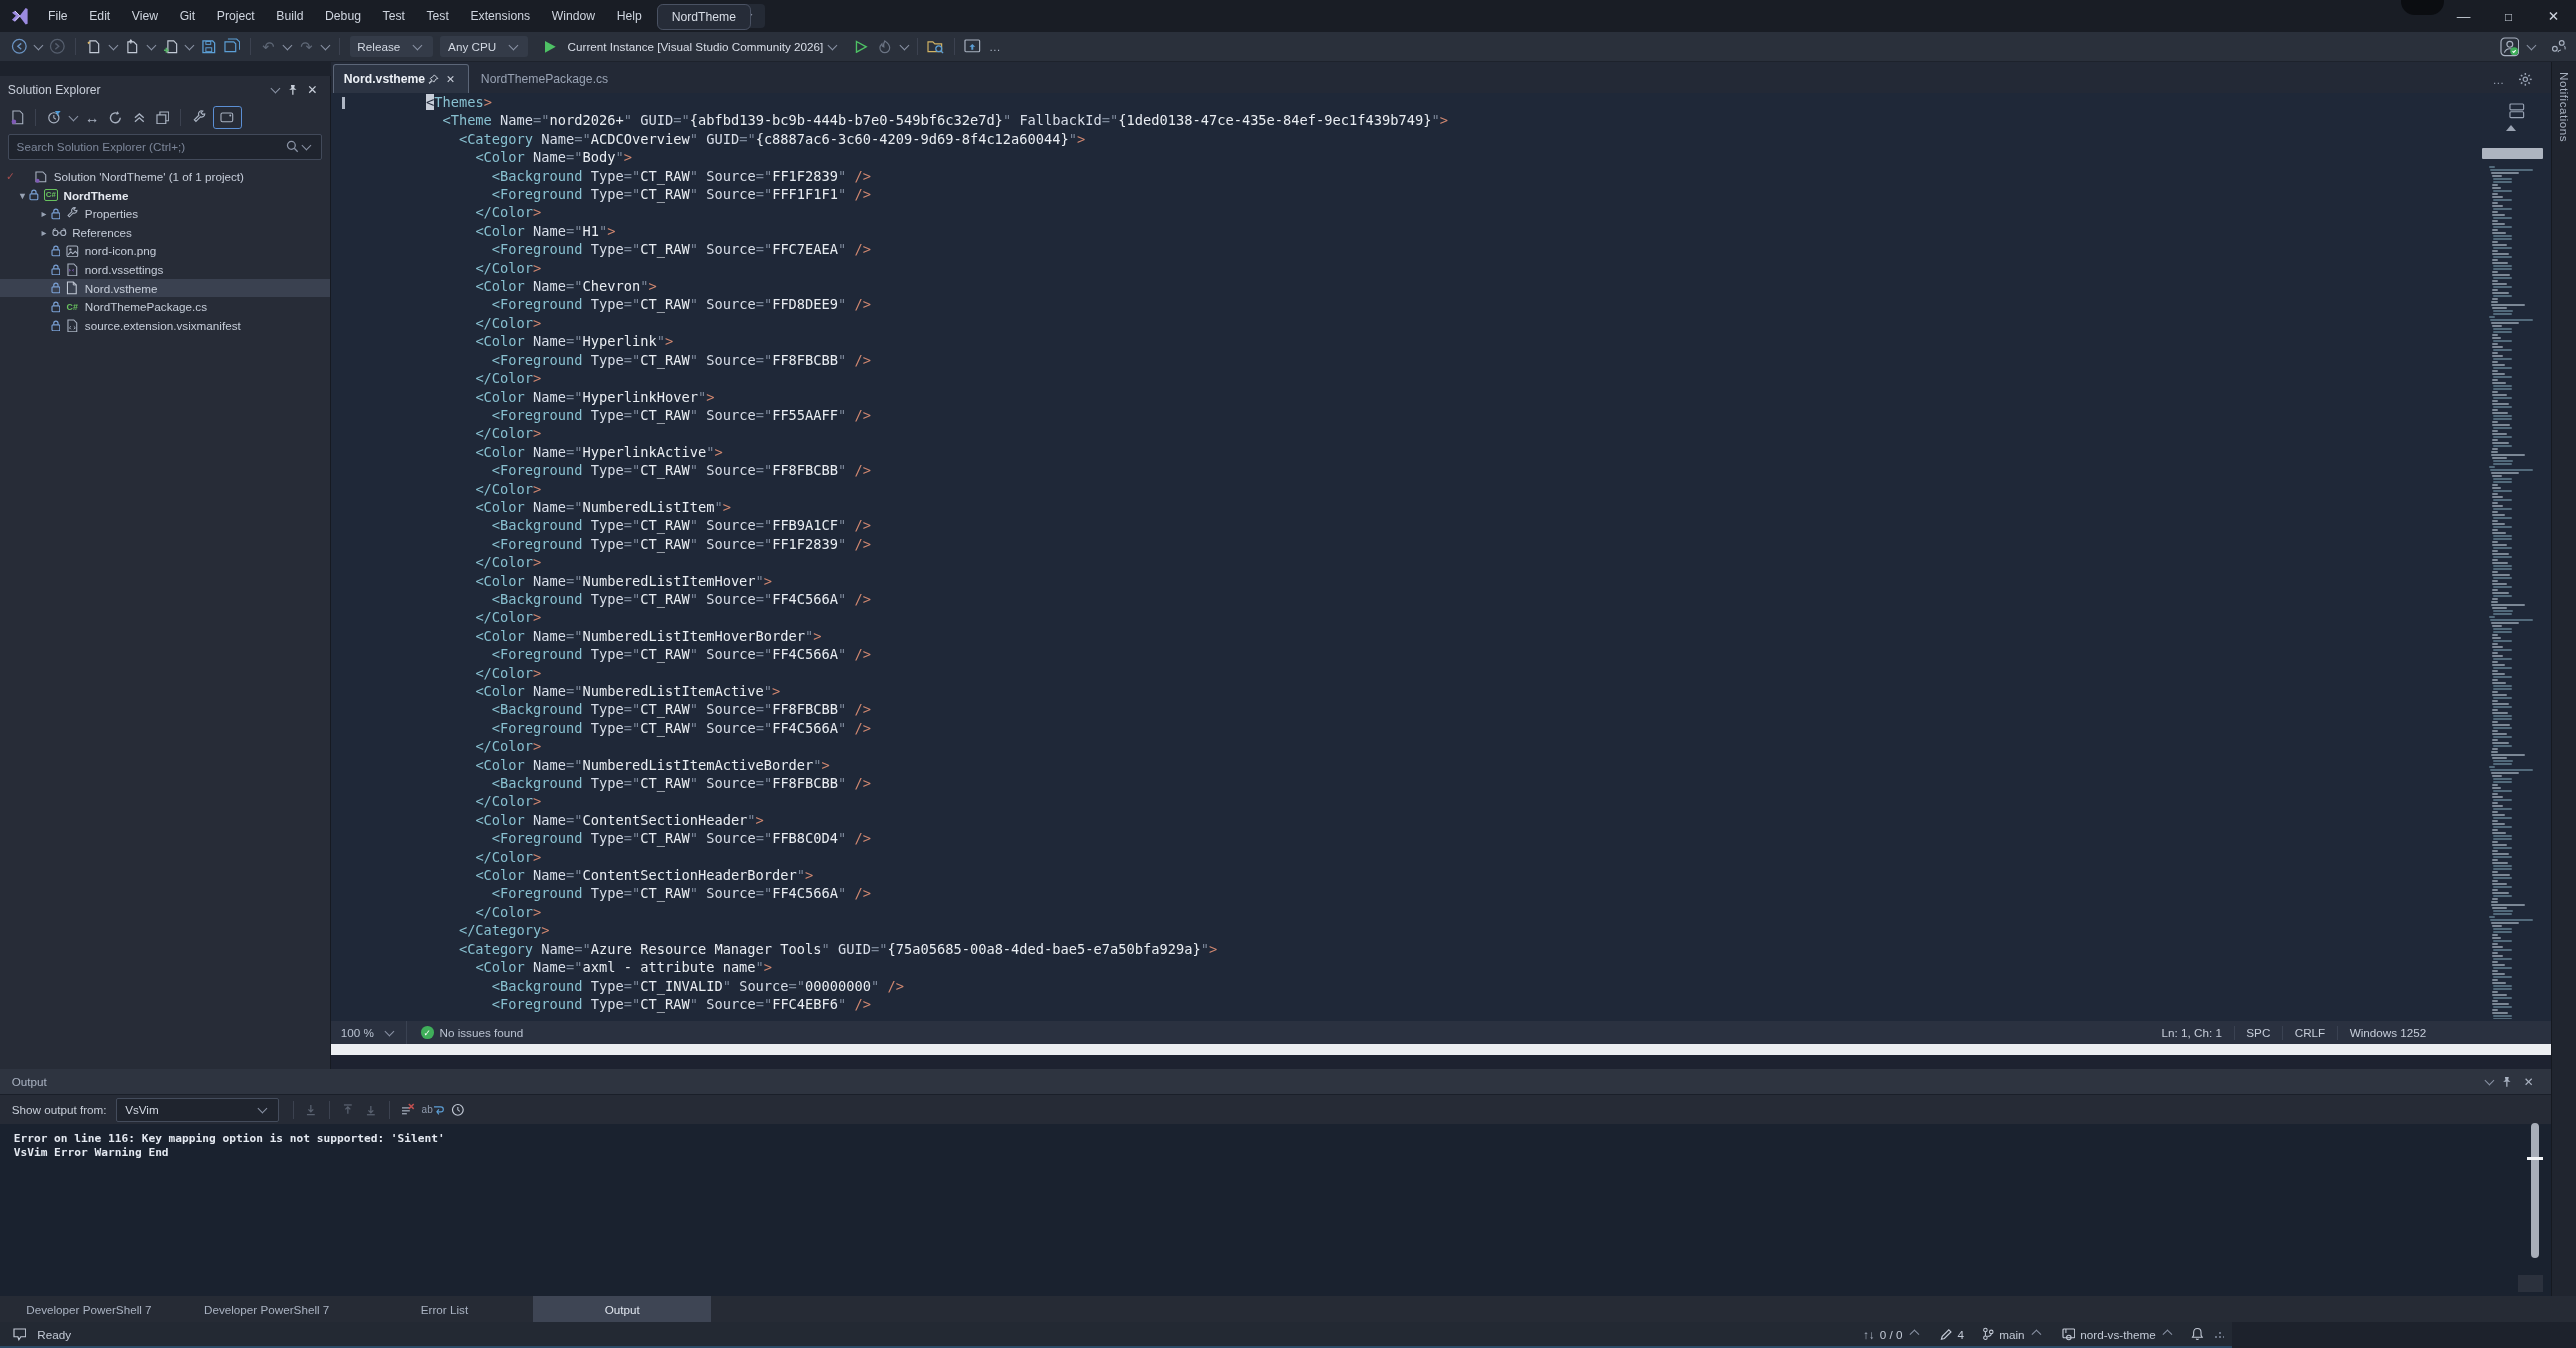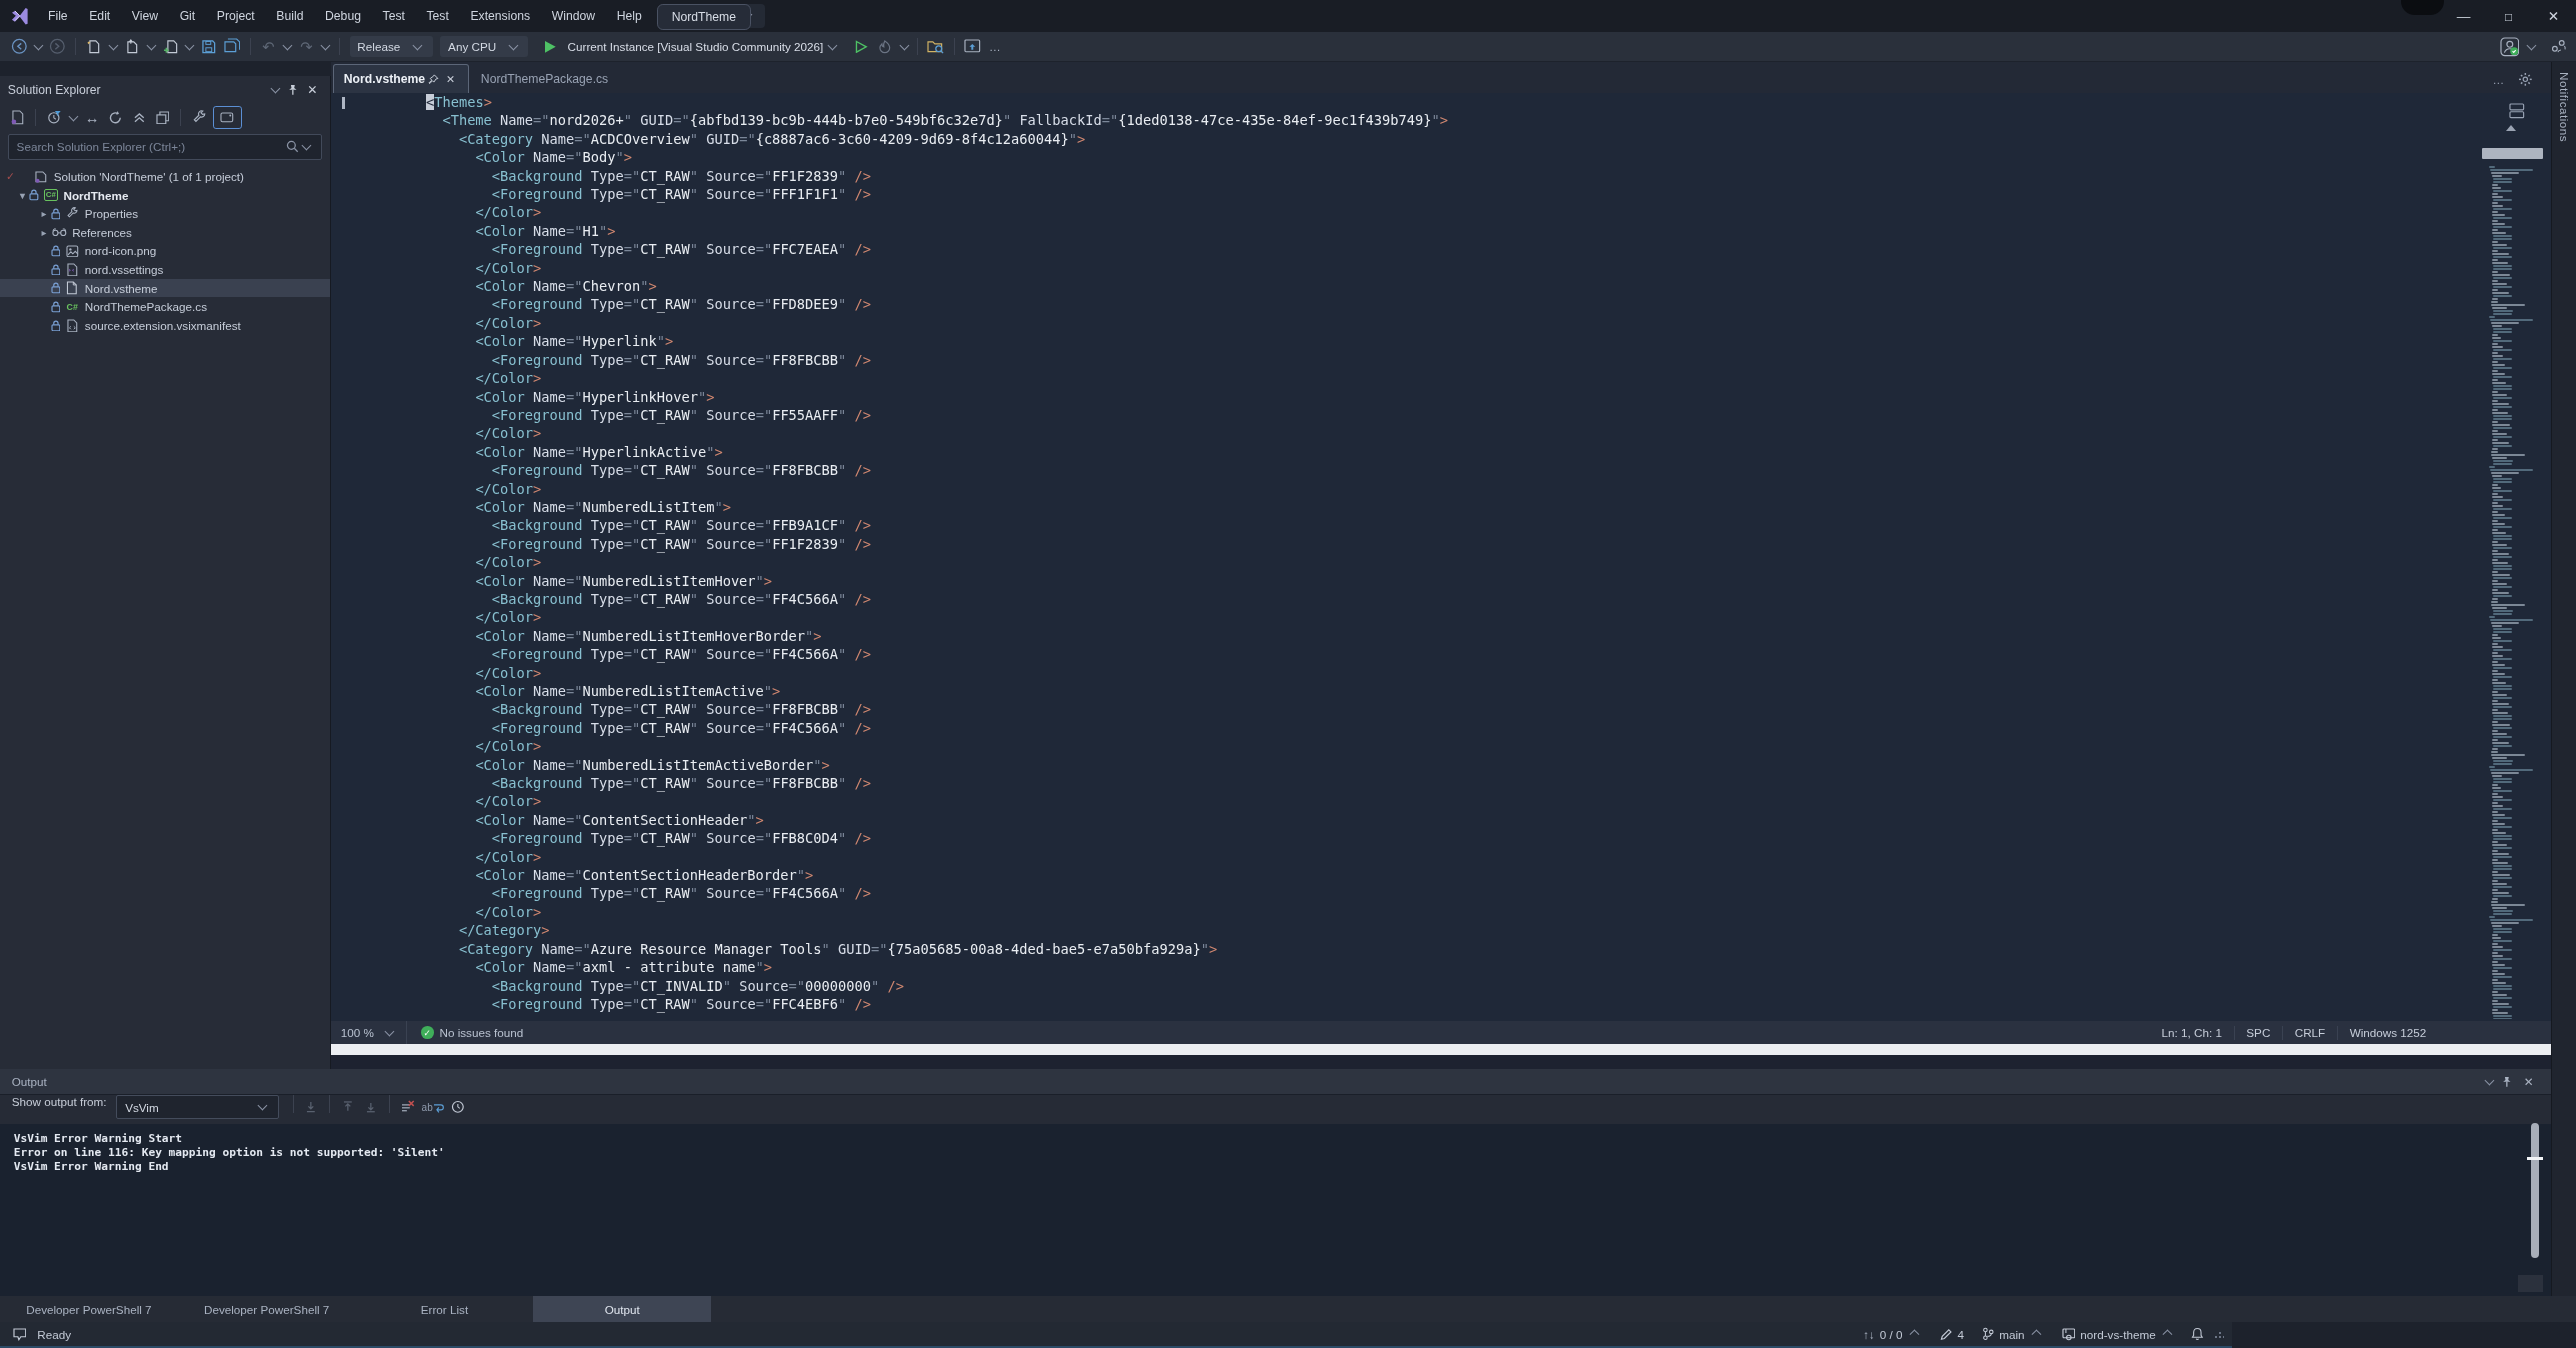--- a/index.html
+++ b/index.html
@@ -76,21 +76,21 @@
   .gap-strip{left:331px;top:1055px;width:2220px;height:13.7px;background:#1d2230;}
 
   
   .right-rail{left:2551px;top:62px;width:25.4px;height:1234px;background:#20252f;border-left:1px solid #151920;box-sizing:border-box;}
   .vert-tab{writing-mode:vertical-rl;color:#aab3c2;font-size:11.7px;margin:9.8px auto 0 auto;display:block;text-align:left;letter-spacing:0.5px;}
 
   
   .output{left:0;top:1069px;width:2551px;height:227px;background:var(--output_bg);}
   .out-header{height:25.4px;background:#2e3440;display:flex;align-items:center;padding:0 11.7px;color:#aab3c2;border-bottom:1px solid #1a1f29;}
   .out-header-icons{margin-left:auto;display:flex;align-items:center;color:#aab3c2;}
-  .out-toolbar{height:29px;background:#262b36;display:flex;align-items:flex-start;padding:0 11.7px;color:#c7cdd8;}
+  .out-toolbar{height:29px;background:#262b36;display:flex;align-items:center;padding:0 11.7px;color:#c7cdd8;}
   .out-dd{width:145px;height:21.5px;background:#1f242e;border:1px solid #444c5c;border-radius:2px;display:flex;align-items:center;padding:0 7.8px;margin-left:9.8px;color:#d3d9e3;}
   .out-body{position:absolute;left:0;top:55px;right:0;bottom:0;padding:7.8px 0 0 13.7px;}
   .out-line{font-family:"DejaVu Sans Mono",monospace;font-size:11.2px;font-weight:bold;color:#e4e9f1;line-height:14px;white-space:pre;}
   .out-scroll{position:absolute;right:11.7px;top:54px;width:8.8px;height:135px;background:#a8aeb9;border-radius:4.9px;}
   .out-scroll-tick{position:absolute;right:7.8px;top:88px;width:16.6px;height:2.9px;background:#f2f4f7;}
   .out-corner{position:absolute;right:7.8px;bottom:3.9px;width:25.4px;height:17.6px;background:#2b313d;}
 
   
   .bottom-tabs{left:0;top:1296px;width:2576px;height:26.4px;background:#262b35;display:flex;align-items:stretch;}
   .btab{display:flex;align-items:center;justify-content:center;padding:0 25.4px;min-width:127px;color:#aab3c2;font-size:11.7px;}
@@ -955,21 +955,20 @@
         </svg>
     </span>
     <span class="ic">
       <svg width="13.7" height="13.7" viewBox="0 0 14 14">
           <circle cx="7" cy="7" r="5.5" fill="none" stroke="#c3cad6" stroke-width="1.2"></circle>
           <path d="M7 4v3l2 1.5" fill="none" stroke="#c3cad6" stroke-width="1.1"></path>
         </svg>
     </span>
   </div>
   <div class="out-body" id="out-body">
-      <div class="out-line">VsVim Error Warning Start</div>
       <div class="out-line">Error on line 116: Key mapping option is not supported: 'Silent'</div>
       <div class="out-line">VsVim Error Warning End</div>
     </div>
   <div class="out-scroll"></div>
   <div class="out-scroll-tick"></div>
   <div class="out-corner"></div>
 </div>
 
 <div class="abs bottom-tabs" id="bottom-tabs">
     <div class="btab">Developer PowerShell 7</div>

